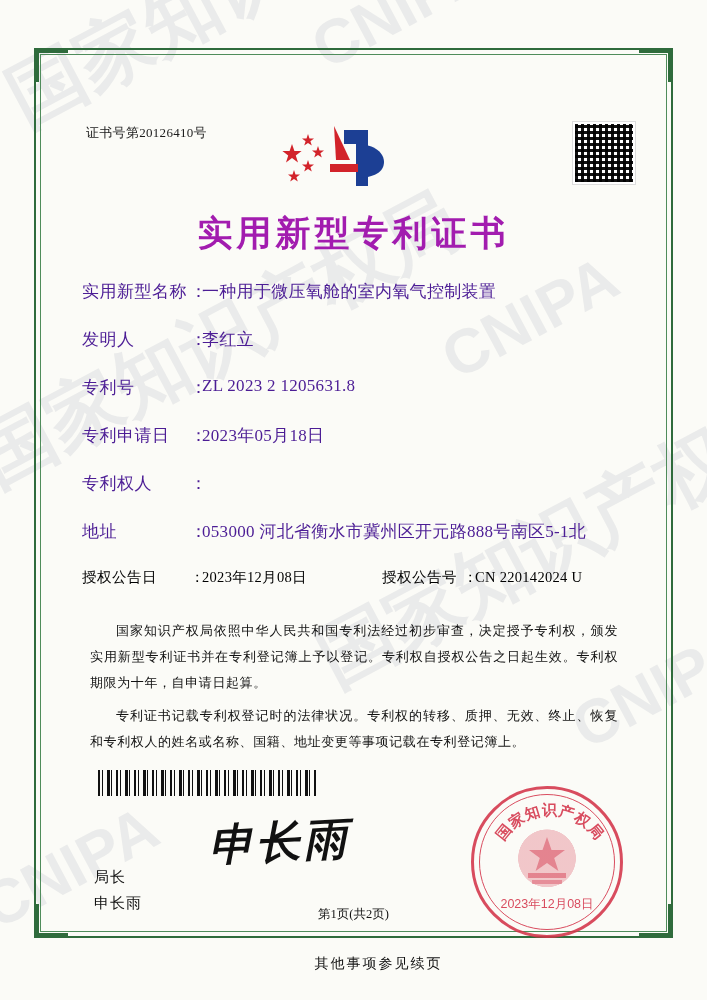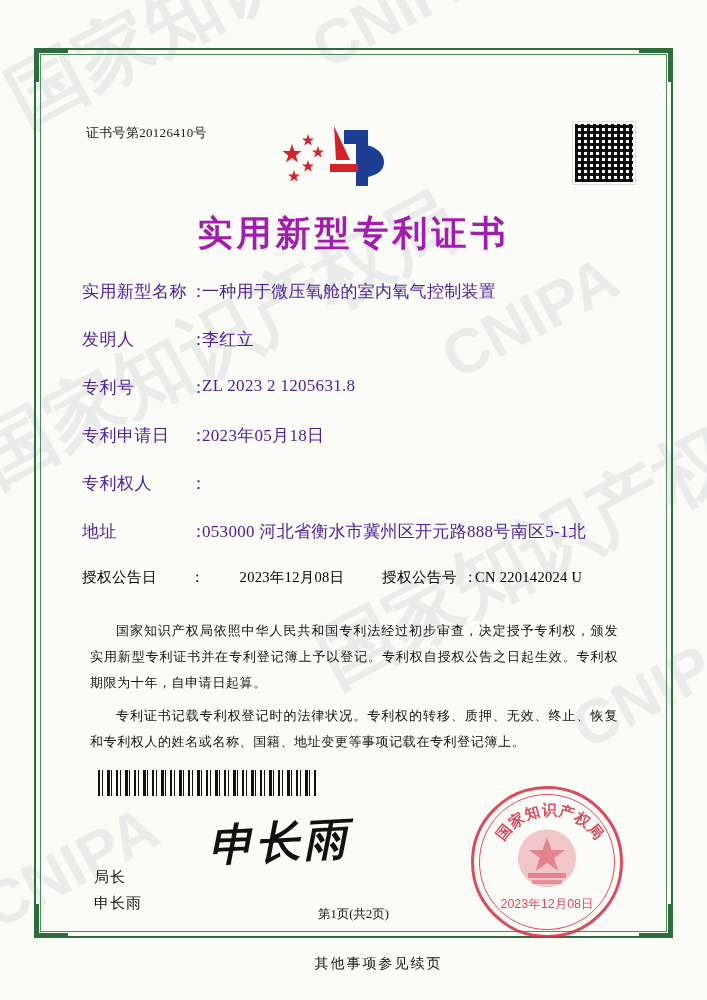--- a/index.html
+++ b/index.html
@@ -122,21 +122,21 @@
     flex: 0 0 108px;
     letter-spacing: 0.5px;
   }
   .field-label.spread {
     display: flex;
     justify-content: space-between;
   }
   .field-sep { width: 12px; flex: 0 0 12px; }
   .field-value { flex: 1 1 auto; letter-spacing: 0.3px; }
 
-  .row-inline { display: flex; align-items: baseline; width: 545px; margin-bottom: 25px; font-size: 14.5px; text-align: center; }
+  .row-inline { display: flex; align-items: baseline; width: 545px; margin-bottom: 25px; font-size: 14.5px; }
   .inline-left { display: flex; align-items: baseline; width: 300px; }
   .inline-right { display: flex; align-items: baseline; }
   .inline-right .field-label2 { letter-spacing: 0.5px; margin-right: 6px; }
 
   .para {
     position: absolute;
     left: 56px;
     width: 528px;
     font-size: 13px;
     line-height: 26px;

